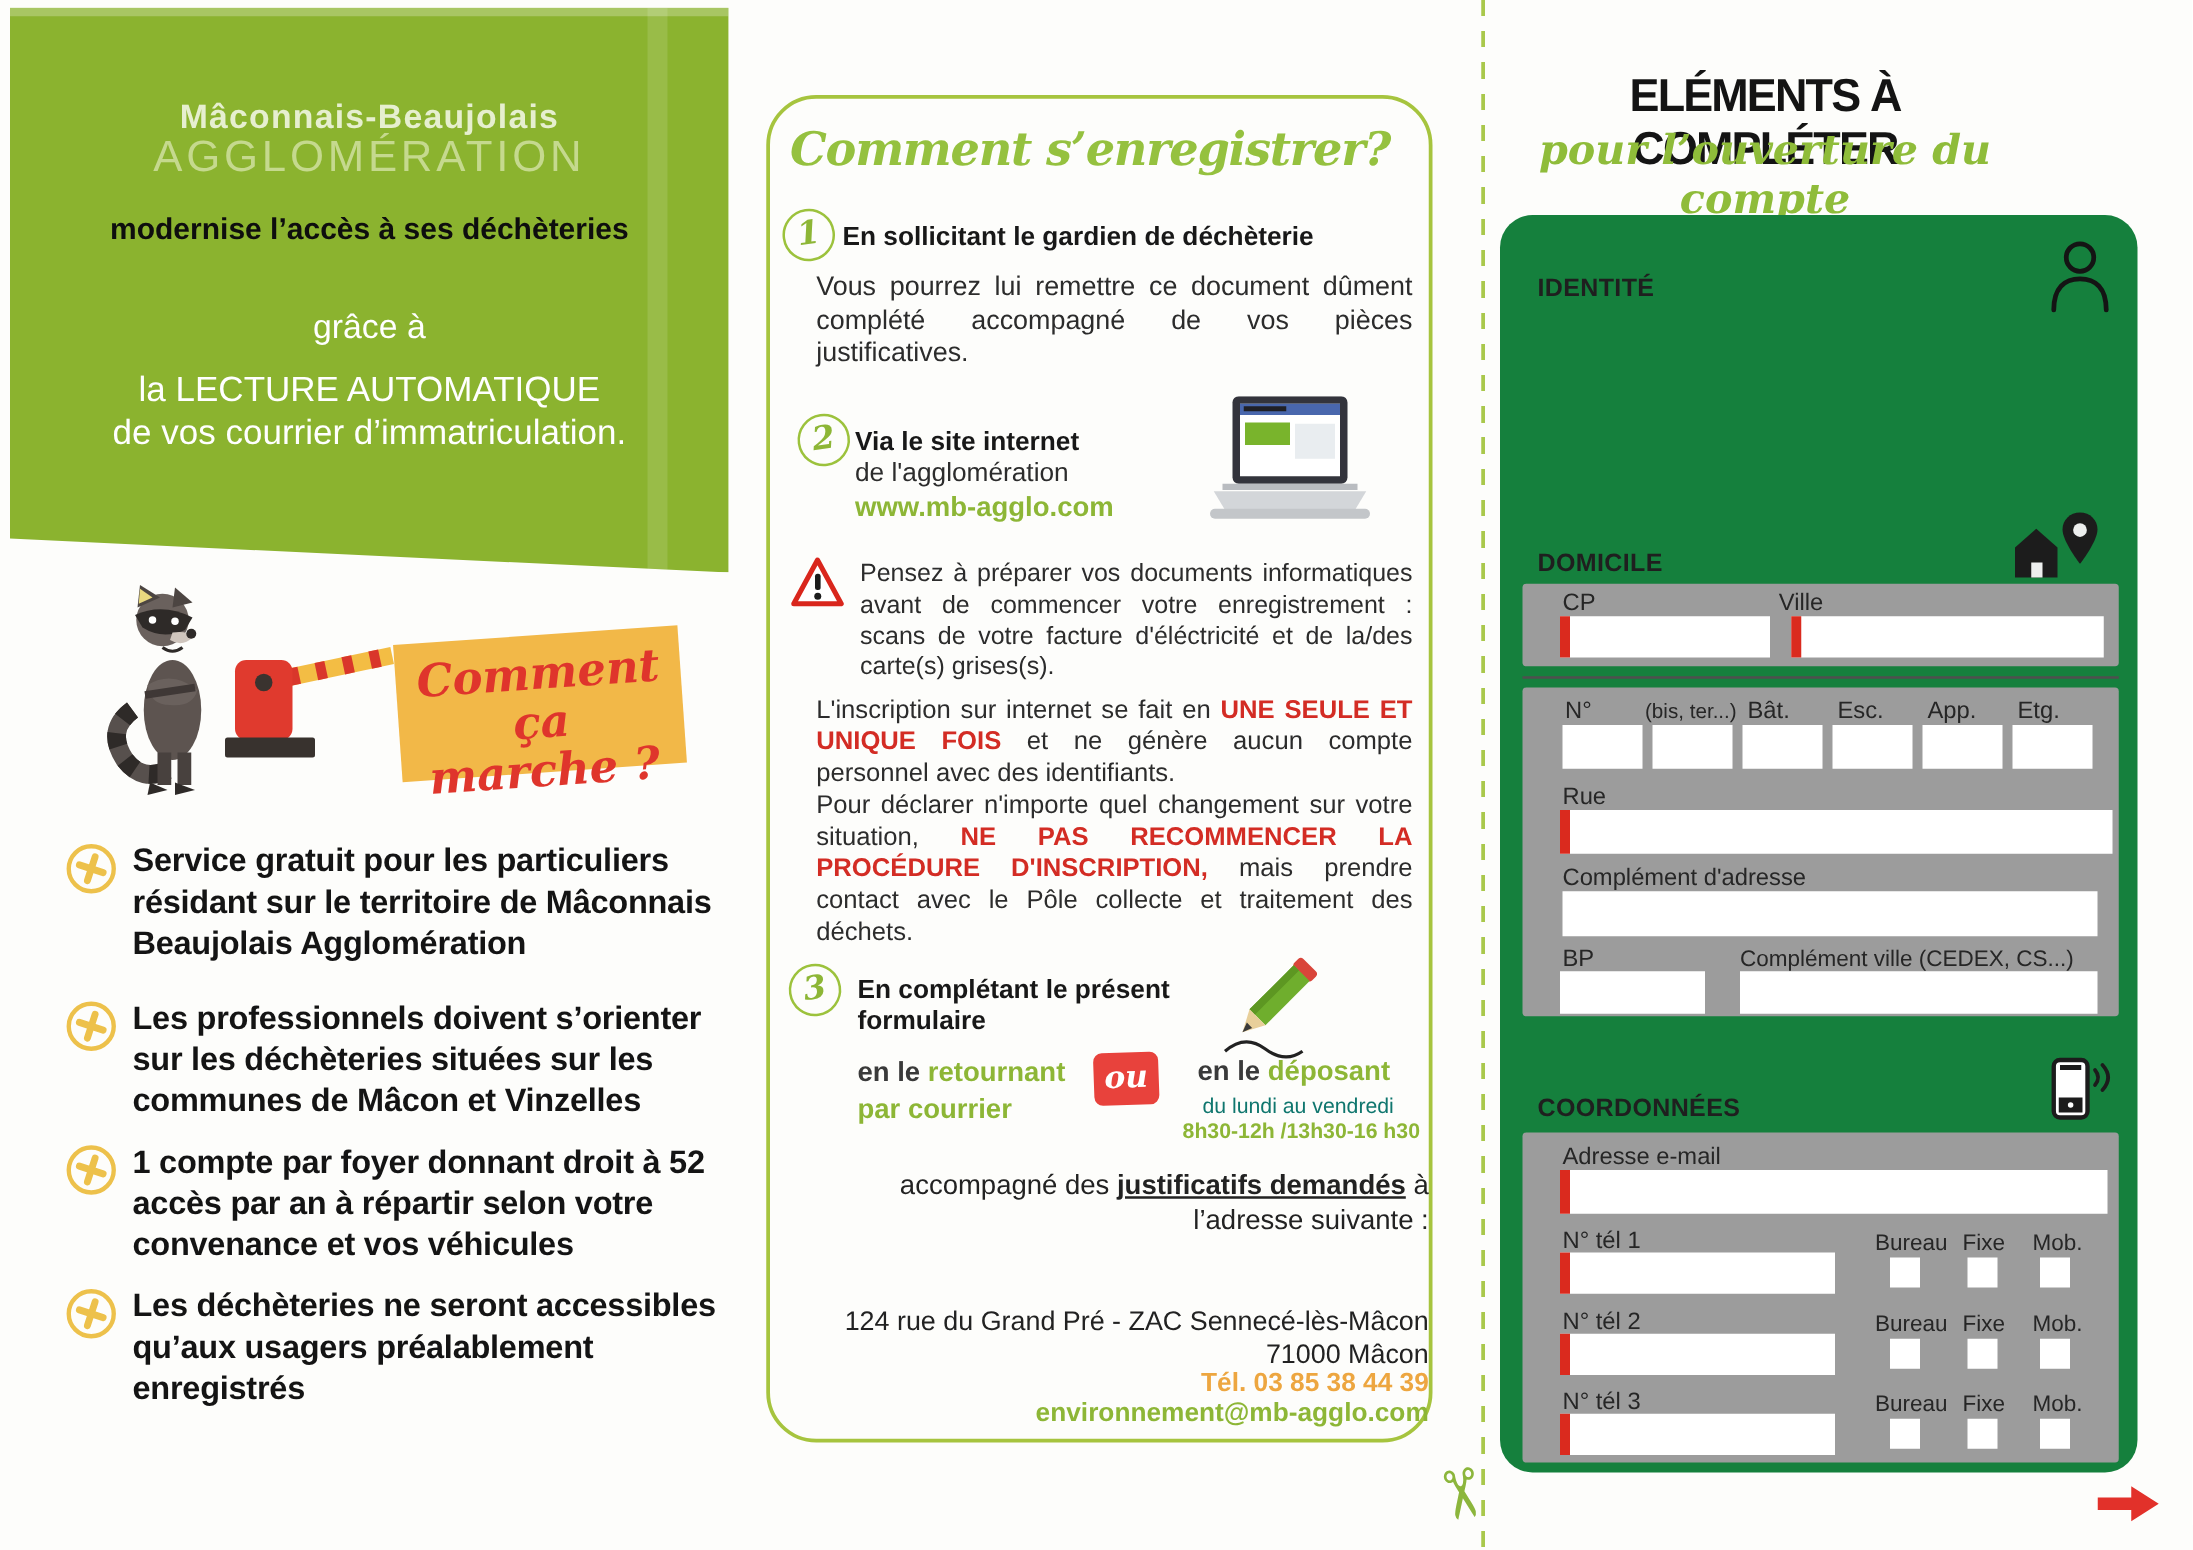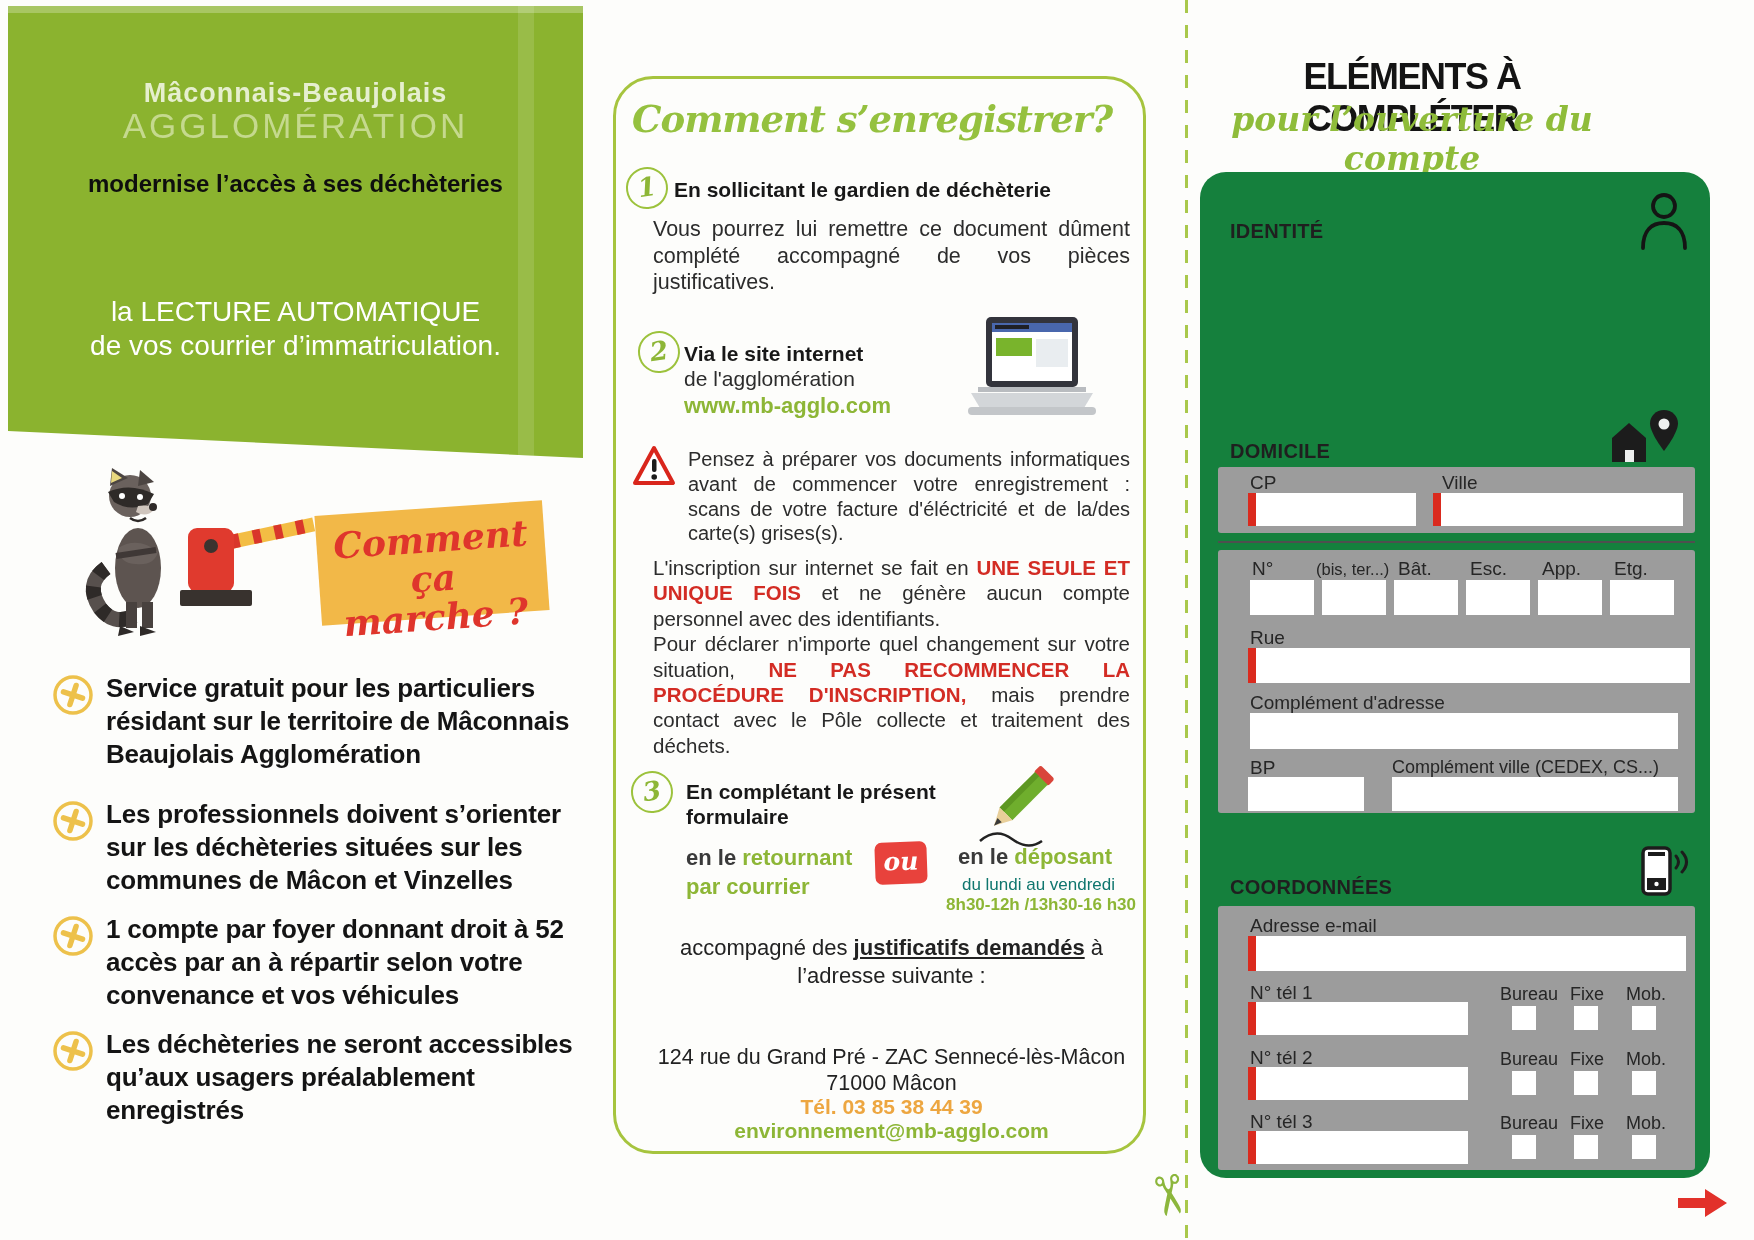--- a/index.html
+++ b/index.html
@@ -35,21 +35,21 @@
   .stepnum span{font-family:"DejaVu Serif",serif;font-style:italic;font-weight:bold;
                 font-size:26px;color:#8db636;line-height:36px;}
   .sheading{position:absolute;font-size:21px;font-weight:bold;color:#181818;line-height:1.2;}
   .mpara{position:absolute;font-size:20.5px;line-height:1.24;color:#2c2c2c;text-align:justify;}
   .redb{color:#d32c24;font-weight:bold;}
   .greenb{color:#8db636;font-weight:bold;}
   .greent{color:#0f766e;}
   #ou-box{position:absolute;left:259px;top:763px;width:52px;height:42px;background:#e8423c;border-radius:7px;
           text-align:center;transform:rotate(-2deg);}
   #ou-box span{font-size:25px;color:#fff;line-height:40px;}
-  .centered{left:12px;width:100%;text-align:center;}
+  .centered{left:0;width:100%;text-align:right;}
   
   #cutline{position:absolute;left:1185px;top:0;width:3px;height:1240px;
            background:repeating-linear-gradient(to bottom,#a9c84b 0 13px,transparent 13px 25px);}
   #rp-title{position:absolute;left:1192px;top:56px;width:440px;text-align:center;font-size:37px;
             font-weight:bold;color:#141414;letter-spacing:-1.5px;transform:scaleX(.97);}
   #rp-sub{position:absolute;left:1192px;top:100px;width:440px;text-align:center;font-size:33px;color:#8fbc3a;}
   #form-card{position:absolute;left:1200px;top:172px;width:510px;height:1006px;background:#15803d;border-radius:26px;}
   .sec-h{position:absolute;font-size:20px;font-weight:bold;color:#1f1f1f;letter-spacing:.3px;}
   .band{position:absolute;background:#9c9c9c;border-radius:3px;}
   .flabel{position:absolute;font-size:19px;color:#262626;}
@@ -65,20 +65,21 @@
 <body>
 
 <div id="page">
 
   <div id="green-box">
     <div class="topstrip"></div>
     <div class="fold"></div>
     <div class="gb-line brand1" style="top:72px">Mâconnais-Beaujolais</div>
     <div class="gb-line brand2" style="top:100px">AGGLOMÉRATION</div>
     <div class="gb-line headline" style="top:164px">modernise l’accès à ses déchèteries</div>
+    <div class="gb-line gwhite grace" style="top:240px">grâce à</div>
     <div class="gb-line gwhite lec" style="top:290px">la LECTURE AUTOMATIQUE</div>
     <div class="gb-line gwhite lec" style="top:324px">de vos courrier d’immatriculation.</div>
   </div>
 
   <svg class="abs" style="left:78px;top:456px" width="105" height="182" viewBox="0 0 105 182">
     <path d="M28 112 q-22 16 -6 40 q14 18 34 8" fill="none" stroke="#57504d" stroke-width="15"></path>
     <path d="M28 112 q-22 16 -6 40 q14 18 34 8" fill="none" stroke="#2e2a28" stroke-width="15" stroke-dasharray="11 12"></path>
     <ellipse cx="60" cy="112" rx="23" ry="40" fill="#5d5450"></ellipse>
     <rect x="48" y="146" width="11" height="26" fill="#48413e"></rect>
     <rect x="64" y="146" width="11" height="26" fill="#48413e"></rect>
@@ -260,21 +261,21 @@
       <rect x="17" y="42" width="9" height="12" fill="#edefee"></rect>
       <path d="M56 2 c-8 0 -14 6 -14 13.5 c0 9.5 14 27.5 14 27.5 c0 0 14 -18 14 -27.5 c0 -7.5 -6 -13.5 -14 -13.5 z" fill="#1c1c1c"></path>
       <circle cx="56" cy="16" r="5.5" fill="#edefee"></circle>
     </svg>
 
     <div class="sec-h" style="left:30px;top:268px">DOMICILE</div>
 
     <div class="band" style="left:18px;top:295px;width:477px;height:66px">
       <span class="flabel" style="left:32px;top:5px">CP</span>
       <div class="fld redbar" style="left:30px;top:26px;width:160px;height:33px"></div>
-      <span class="flabel" style="left:224px;top:5px">Ville</span>
+      <span class="flabel" style="left:205px;top:5px">Ville</span>
       <div class="fld redbar" style="left:215px;top:26px;width:242px;height:33px"></div>
     </div>
 
     <div class="sep" style="left:18px;top:369px;width:477px"></div>
 
     <div class="band" style="left:18px;top:378px;width:477px;height:263px">
       <span class="flabel" style="left:34px;top:8px">N°</span>
       <span class="flabel-s" style="left:98px;top:10px">(bis, ter...)</span>
       <span class="flabel" style="left:180px;top:8px">Bât.</span>
       <span class="flabel" style="left:252px;top:8px">Esc.</span>

